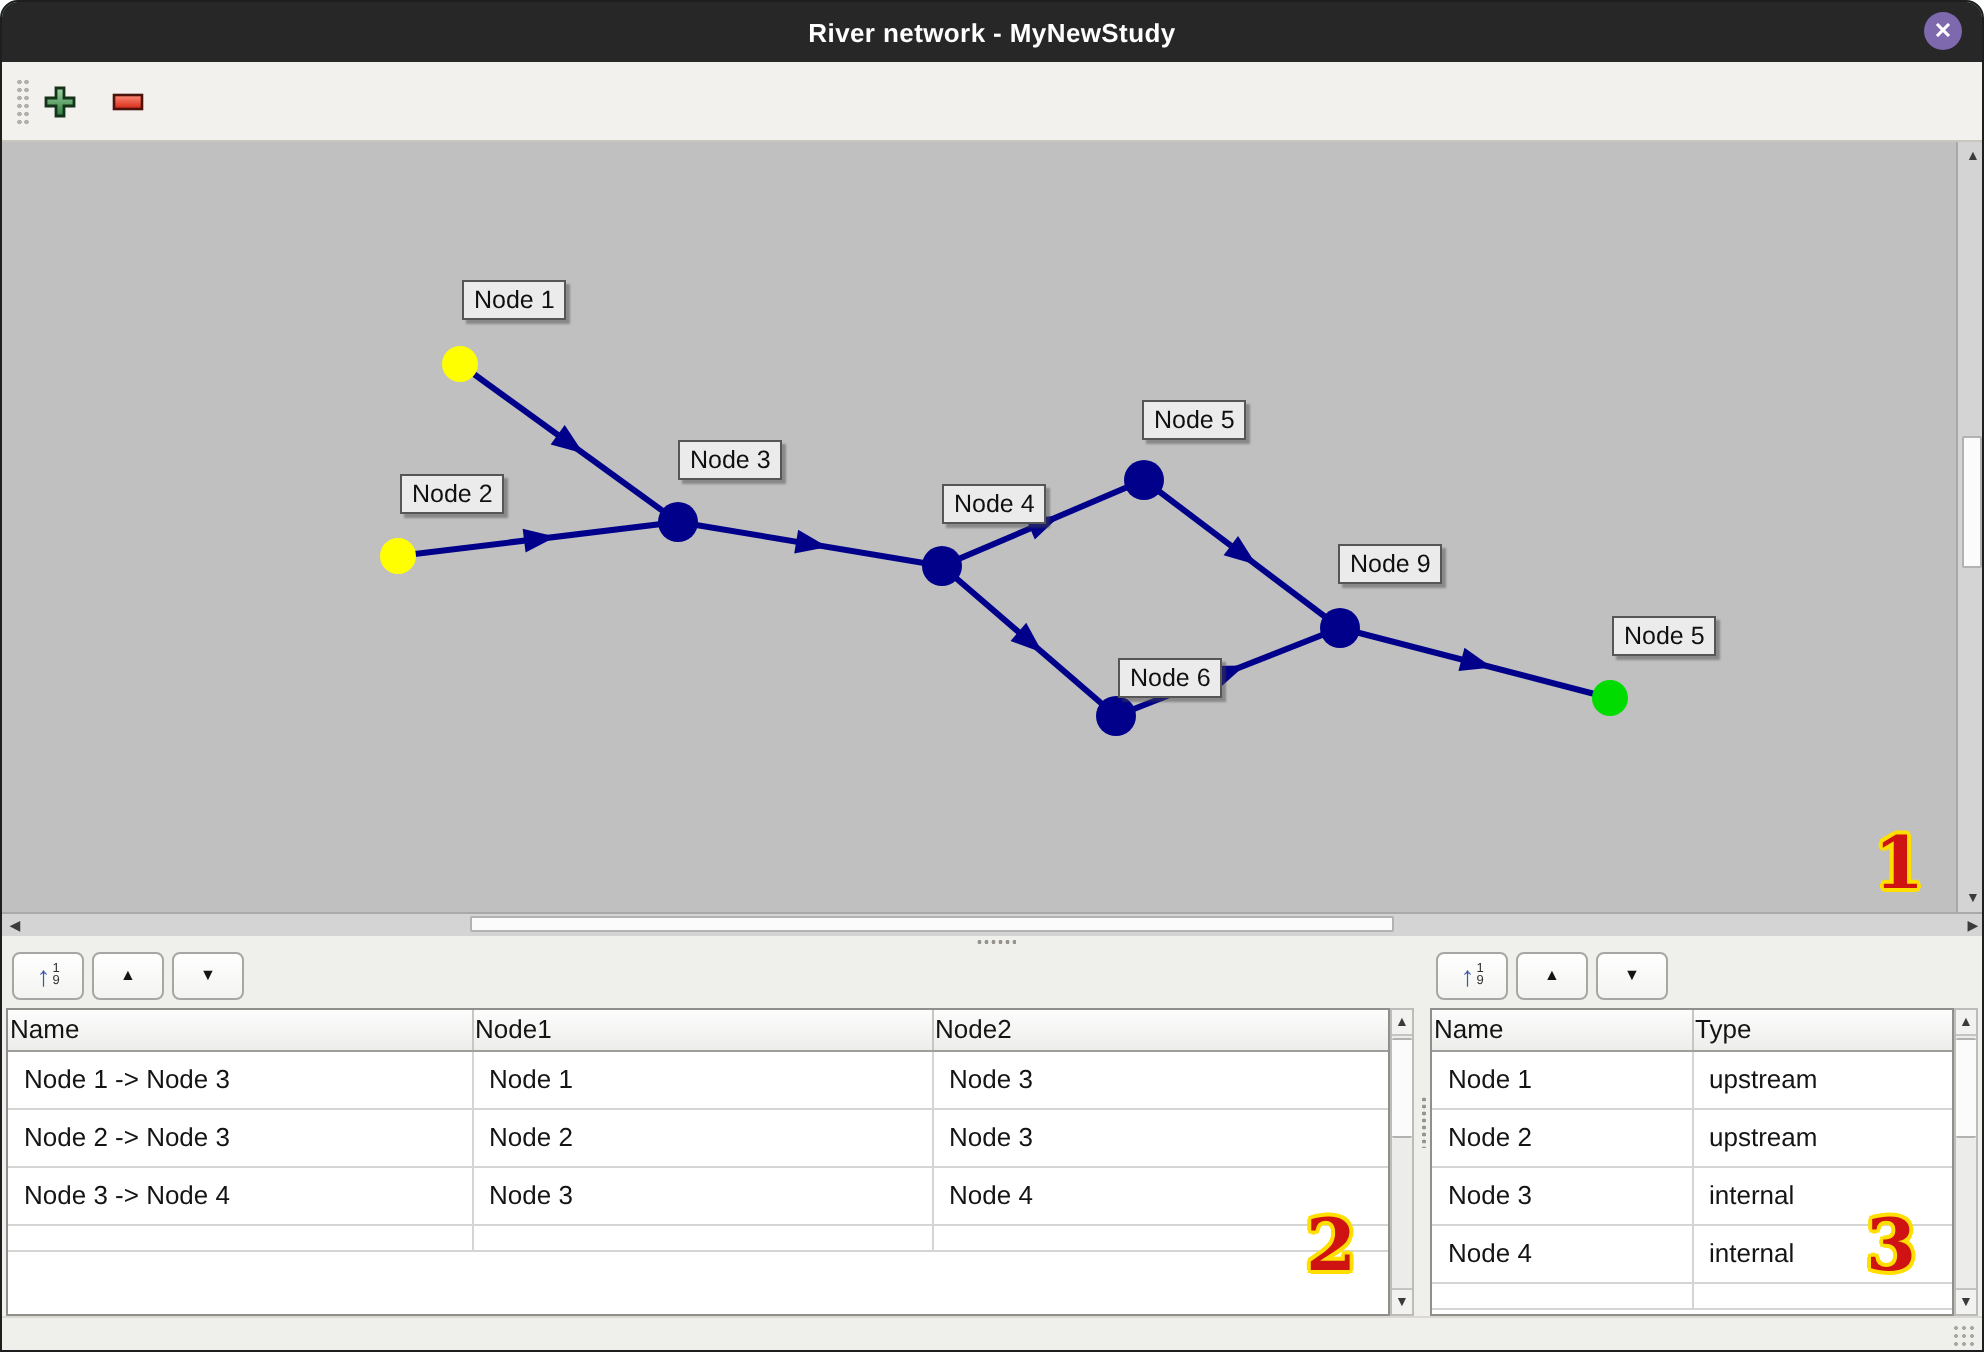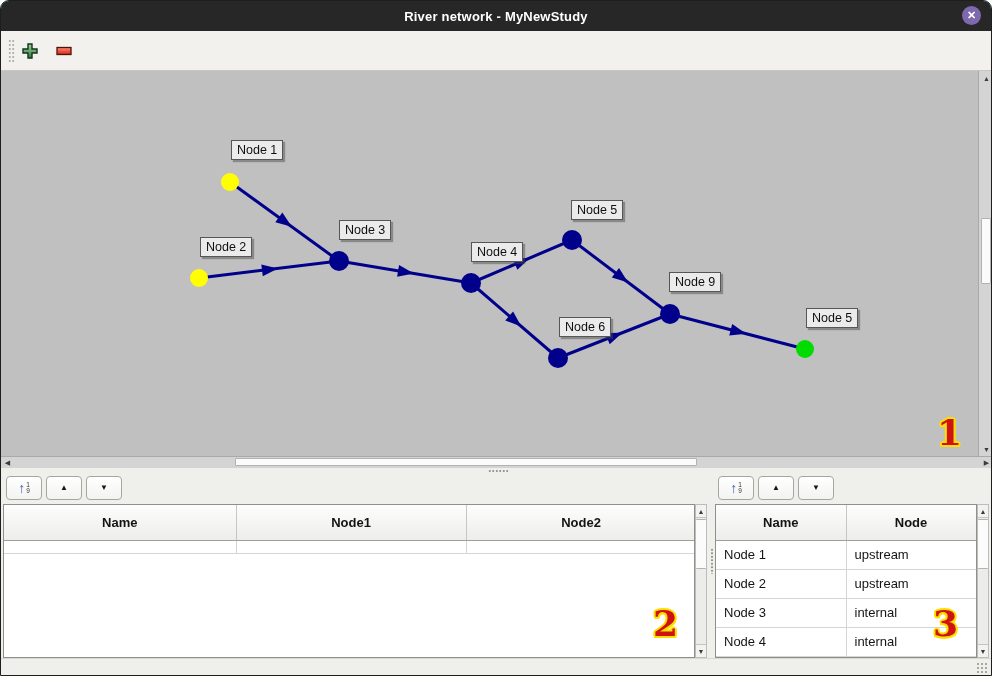--- a/index.html
+++ b/index.html
@@ -47,22 +47,22 @@
     background:linear-gradient(#ffffff,#f3f3f1);display:flex;align-items:center;justify-content:center;cursor:pointer;}
   .tri{font-size:8px;color:#141414;line-height:1;}
   .sort-ico{display:flex;align-items:center;line-height:1;}
   .sort-ico .arr{color:#3d57a8;font-weight:bold;font-size:14px;}
   .sort-ico .nums{display:flex;flex-direction:column;font-size:6.5px;color:#333;margin-left:1px;}
   
   .table-wrap{position:absolute;top:36px;height:154px;overflow:hidden;border:1px solid #8f8f8c;background:#fff;}
   #links-table-wrap{left:2px;width:692px;}
   #nodes-table-wrap{left:714px;width:262px;}
   table.grid{border-collapse:collapse;table-layout:fixed;font-size:13px;color:#141414;}
-  table.grid th{height:35px;font-weight:bold;background:linear-gradient(#fdfdfd,#ededeb);
-    border-bottom:1px solid #9e9e9b;border-right:1px solid #c6c6c3;text-align:center;overflow:hidden;}
+  table.grid th{height:20px;font-weight:normal;background:linear-gradient(#fdfdfd,#ededeb);
+    border-bottom:1px solid #9e9e9b;border-right:1px solid #c6c6c3;text-align:left;overflow:hidden;}
   table.grid td{height:29px;border-bottom:1px solid #d5d5d3;border-right:1px solid #d5d5d3;
     padding:0 0 0 8px;background:#fff;text-align:left;overflow:hidden;white-space:nowrap;}
   table.grid tr.partial td{height:13px;}
   .tbl-vscroll{position:absolute;top:36px;width:12px;height:154px;background:#ececea;border:1px solid #bcbcb9;}
   #links-vscroll{left:694px;} #nodes-vscroll{left:976px;}
   .tbl-vscroll .sb-btn{left:0;width:10px;height:13px;border:none;border-bottom:1px solid #c4c4c1;background:#f2f2f0;}
   .tbl-vscroll .sb-btn.bot{bottom:0;top:auto;border-bottom:none;border-top:1px solid #c4c4c1;}
   .tbl-vscroll .sb-thumb{left:0px;width:10px;top:14px;height:50px;border-left:none;border-right:none;}
   
   .footer{position:absolute;left:0;top:657px;width:992px;height:19px;background:#efefec;border-top:1px solid #dbd8d3;}
@@ -137,21 +137,21 @@
         <circle cx="571" cy="169" r="10" fill="#00008b"></circle>
         <circle cx="557" cy="287" r="10" fill="#00008b"></circle>
         <circle cx="669" cy="243" r="10" fill="#00008b"></circle>
         <circle cx="804" cy="278" r="9" fill="#00dc00"></circle>
       </svg>
   <div class="node-label" style="left: 230px; top: 69px;">Node 1</div>
       <div class="node-label" style="left: 199px; top: 166px;">Node 2</div>
       <div class="node-label" style="left: 338px; top: 149px;">Node 3</div>
       <div class="node-label" style="left: 470px; top: 171px;">Node 4</div>
       <div class="node-label" style="left: 570px; top: 129px;">Node 5</div>
-      <div class="node-label" style="left: 558px; top: 246px;">Node 6</div>
+      <div class="node-label" style="left: 558px; top: 258px;">Node 6</div>
       <div class="node-label" style="left: 668px; top: 201px;">Node 9</div>
       <div class="node-label" style="left: 805px; top: 237px;">Node 5</div>
     </div>
 
   <div class="sb sb-v" id="canvas-vscroll">
     <div class="sb-btn" style="left:1px;top:0;width:13px;height:14px;border:none;background:transparent;">
         <span>▲</span>
       </div>
     <div class="sb-thumb" style="top:147px;height:66px;left:2px;width:10px;"></div>
     <div class="sb-btn" style="left:1px;bottom:0;width:13px;height:14px;border:none;background:transparent;">
@@ -213,20 +213,35 @@
             <col style="width: 230px;">
           </colgroup>
           <thead>
             <tr>
               <th>Name</th>
               <th>Node1</th>
               <th>Node2</th>
             </tr>
           </thead>
           <tbody>
+            <tr>
+              <td>Node 1 -&gt; Node 3</td>
+              <td>Node 1</td>
+              <td>Node 3</td>
+            </tr>
+            <tr>
+              <td>Node 2 -&gt; Node 3</td>
+              <td>Node 2</td>
+              <td>Node 3</td>
+            </tr>
+            <tr>
+              <td>Node 3 -&gt; Node 4</td>
+              <td>Node 3</td>
+              <td>Node 4</td>
+            </tr>
             <tr class="partial">
               <td></td>
               <td></td>
               <td></td>
             </tr>
           </tbody>
         </table>
     </div>
     <div class="tbl-vscroll" id="links-vscroll">
       <div class="sb-btn" style="top:0;">
@@ -240,21 +255,21 @@
 
     <div class="table-wrap" id="nodes-table-wrap">
       <table class="grid" style="width:260px;">
           <colgroup>
             <col style="width: 130px;">
             <col style="width: 130px;">
           </colgroup>
           <thead>
             <tr>
               <th>Name</th>
-              <th>Node</th>
+              <th>Type</th>
             </tr>
           </thead>
           <tbody>
             <tr>
               <td>Node 1</td>
               <td>upstream</td>
             </tr>
             <tr>
               <td>Node 2</td>
               <td>upstream</td>

